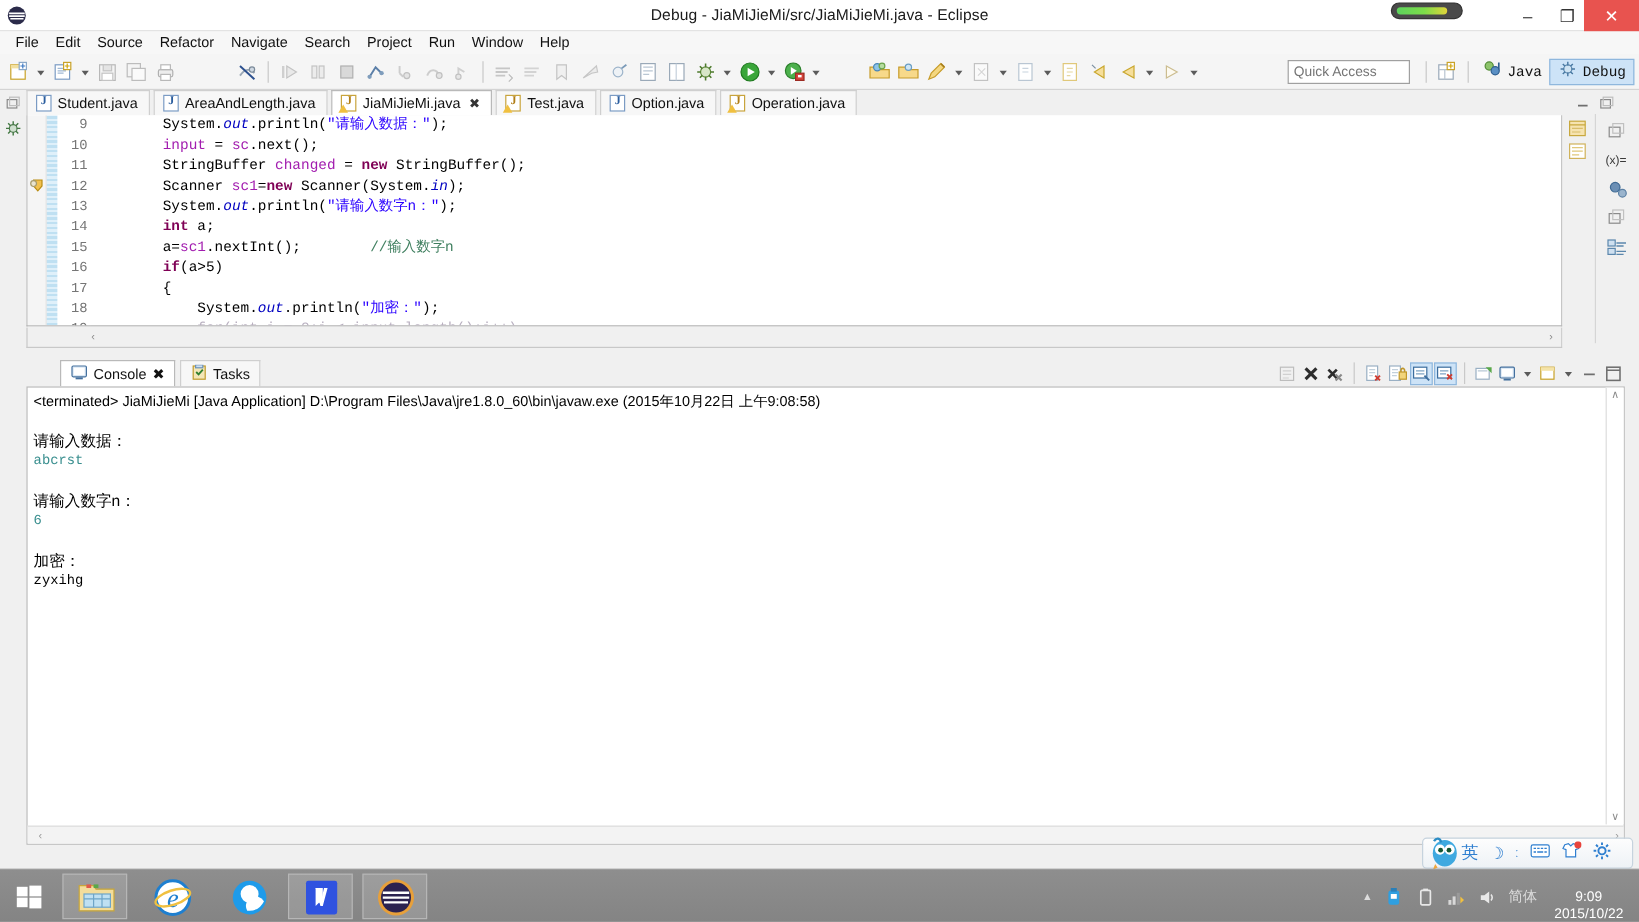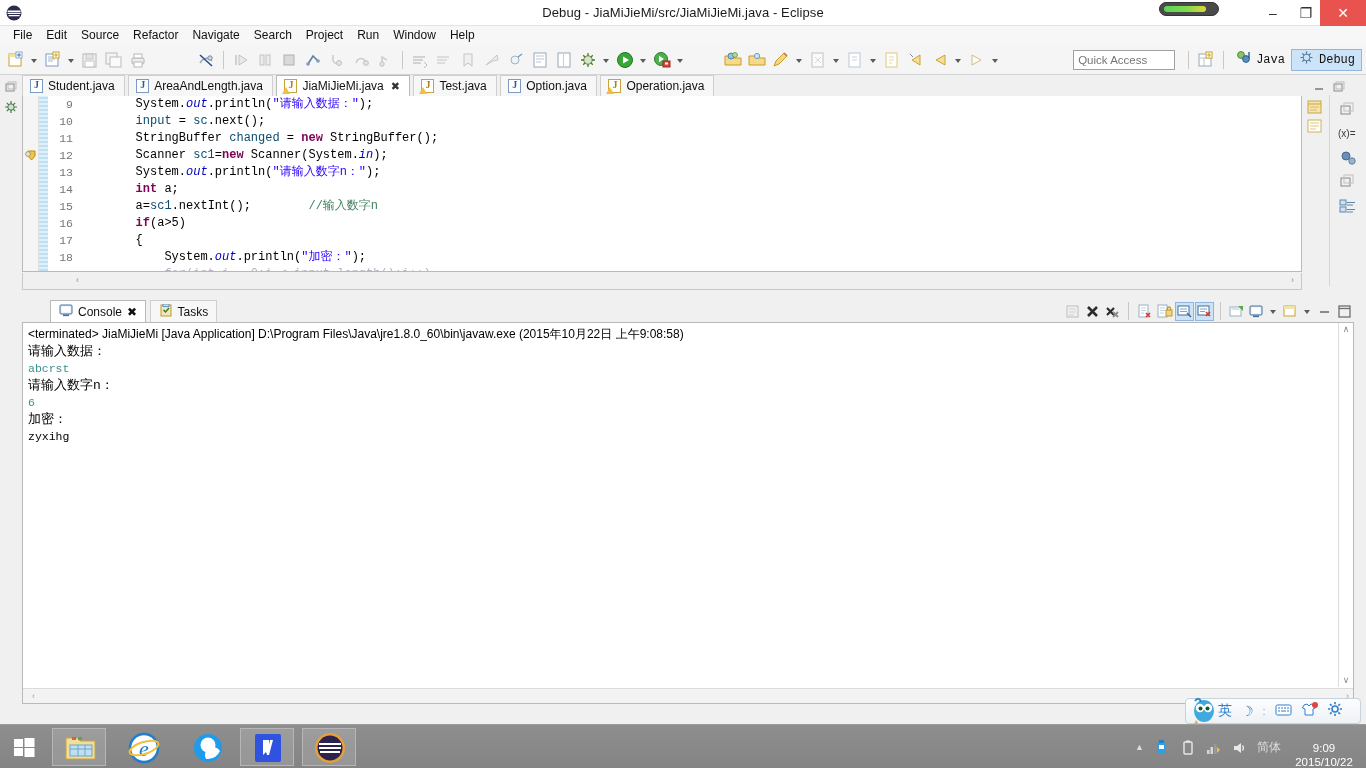--- a/index.html
+++ b/index.html
@@ -140,21 +140,21 @@
   }
   .codelines {
     position:absolute; left:55px; top:0; right:0; height:100%;
     font-family:"Liberation Mono", monospace; font-size:12px;
   }
   .codelines .ln { height:17px; line-height:17px; white-space:pre; color:#000; }
   .kw  { color:#7f0055; font-weight:bold; }
   .str { color:#2a00ff; }
   .cmt { color:#3f7f5f; }
   .fld { color:#0000c0; font-style:italic; }
-  .loc { color:#0c4a6e; }
+  .loc { color:#a21caf; }
   .ln.clip { color:#b9b0c0; }
 
   .vscroll-ed {
     position:absolute; right:0; top:21px; bottom:18px; width:14px;
     background:#fff; border-left:1px solid #d8d8d8;
   }
   .vs-arrow { height:13px; text-align:center; font-size:9px; color:#6b6b6b; line-height:13px; }
   .vs-thumb { position:absolute; left:2px; top:28px; width:10px; height:32px; background:#cdcdcd; }
   .hscroll-ed {
     position:absolute; left:22px; right:64px; bottom:0; height:17px;
@@ -194,21 +194,21 @@
   .consolebody {
     position:absolute; left:0; top:22px; right:0; bottom:0;
     background:#fff; border:1px solid #b9b9b9;padding-left:20px;
   }
   .clines { position:absolute; left:5px; top:3px; right:16px; }
   .cline {
     font-family:"Liberation Mono", monospace; font-size:11.5px;
     line-height:17px; white-space:pre; color:#000;
   }
   .cline.hdr { font-family:"Liberation Sans", sans-serif; font-size:12px; }
-  .cline.cn  { font-family:Liberation Mono, monospace; font-size:13px; }
+  .cline.cn  { font-family:Liberation Sans, sans-serif; font-size:13px;margin-top:16px; }
   .cline.inp { color:#3a8f8f; }
   .cvscroll {
     position:absolute; right:0; top:0; bottom:16px; width:15px;
     background:#fff; border-left:1px solid #dcdcdc;
   }
   .chscroll {
     position:absolute; left:0; right:0; bottom:0; height:15px;
     background:#f3f3f3; border-top:1px solid #dcdcdc;
   }
 

